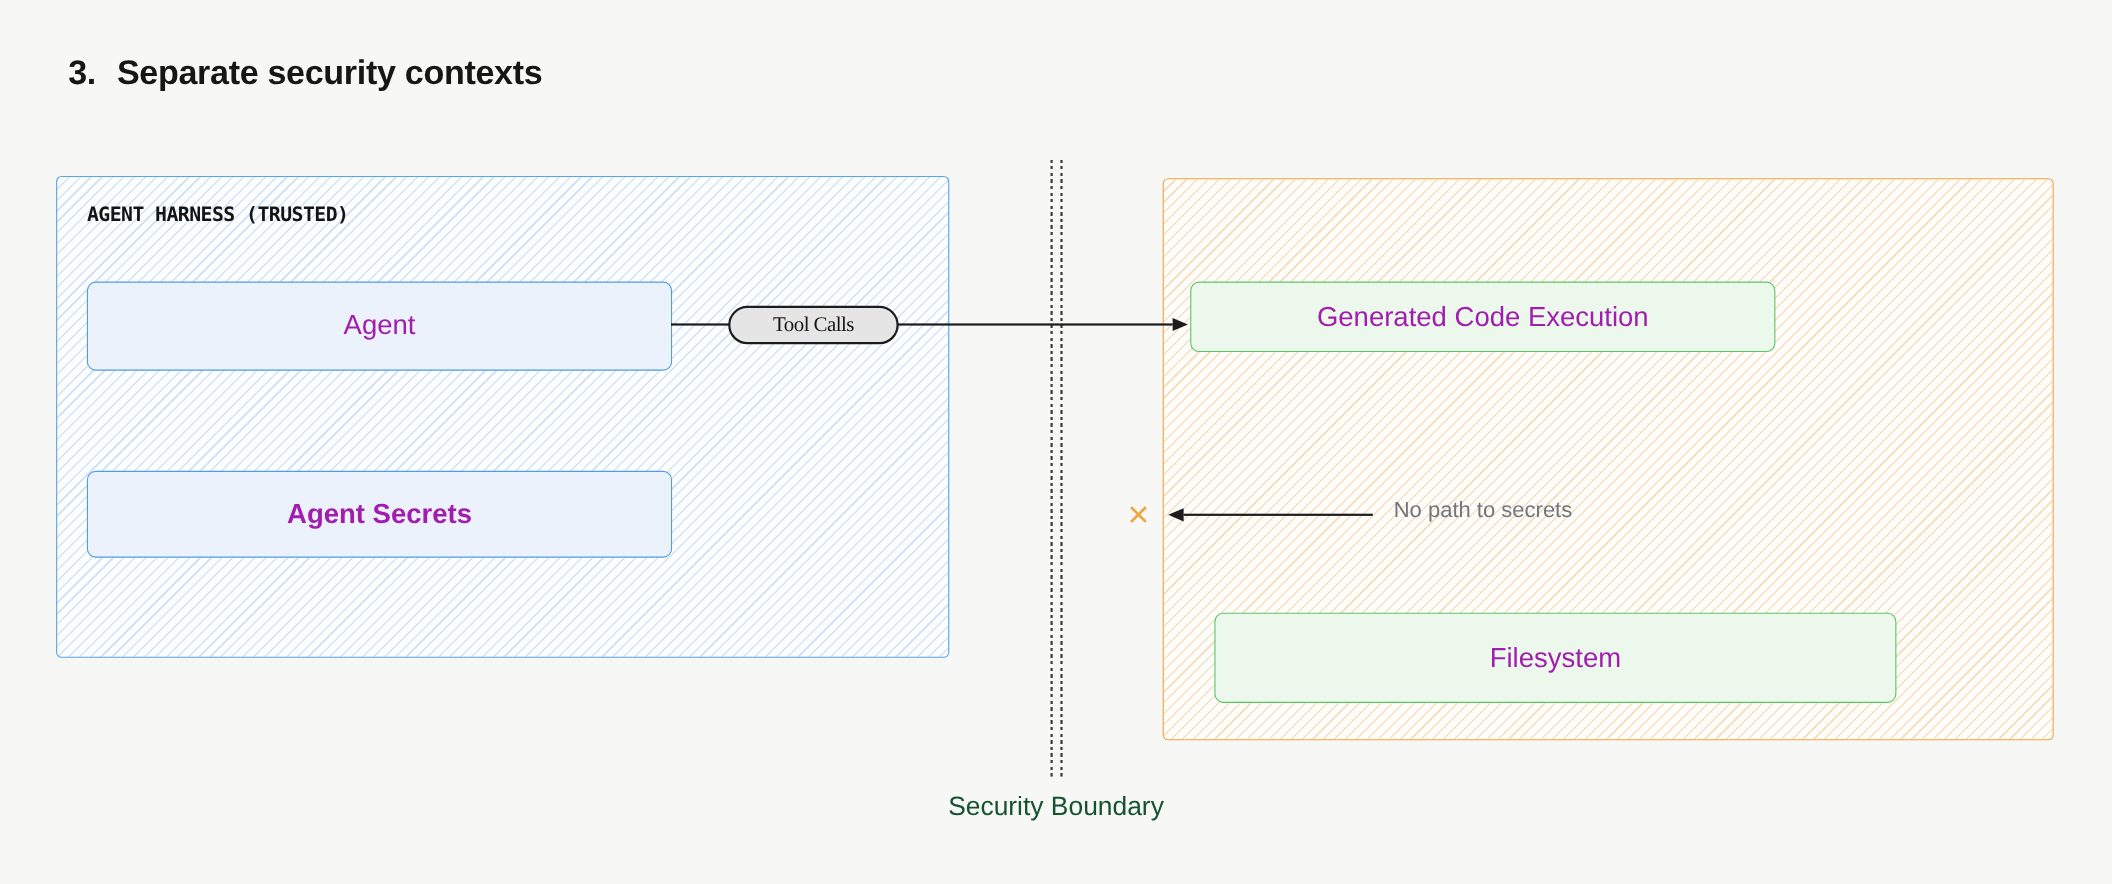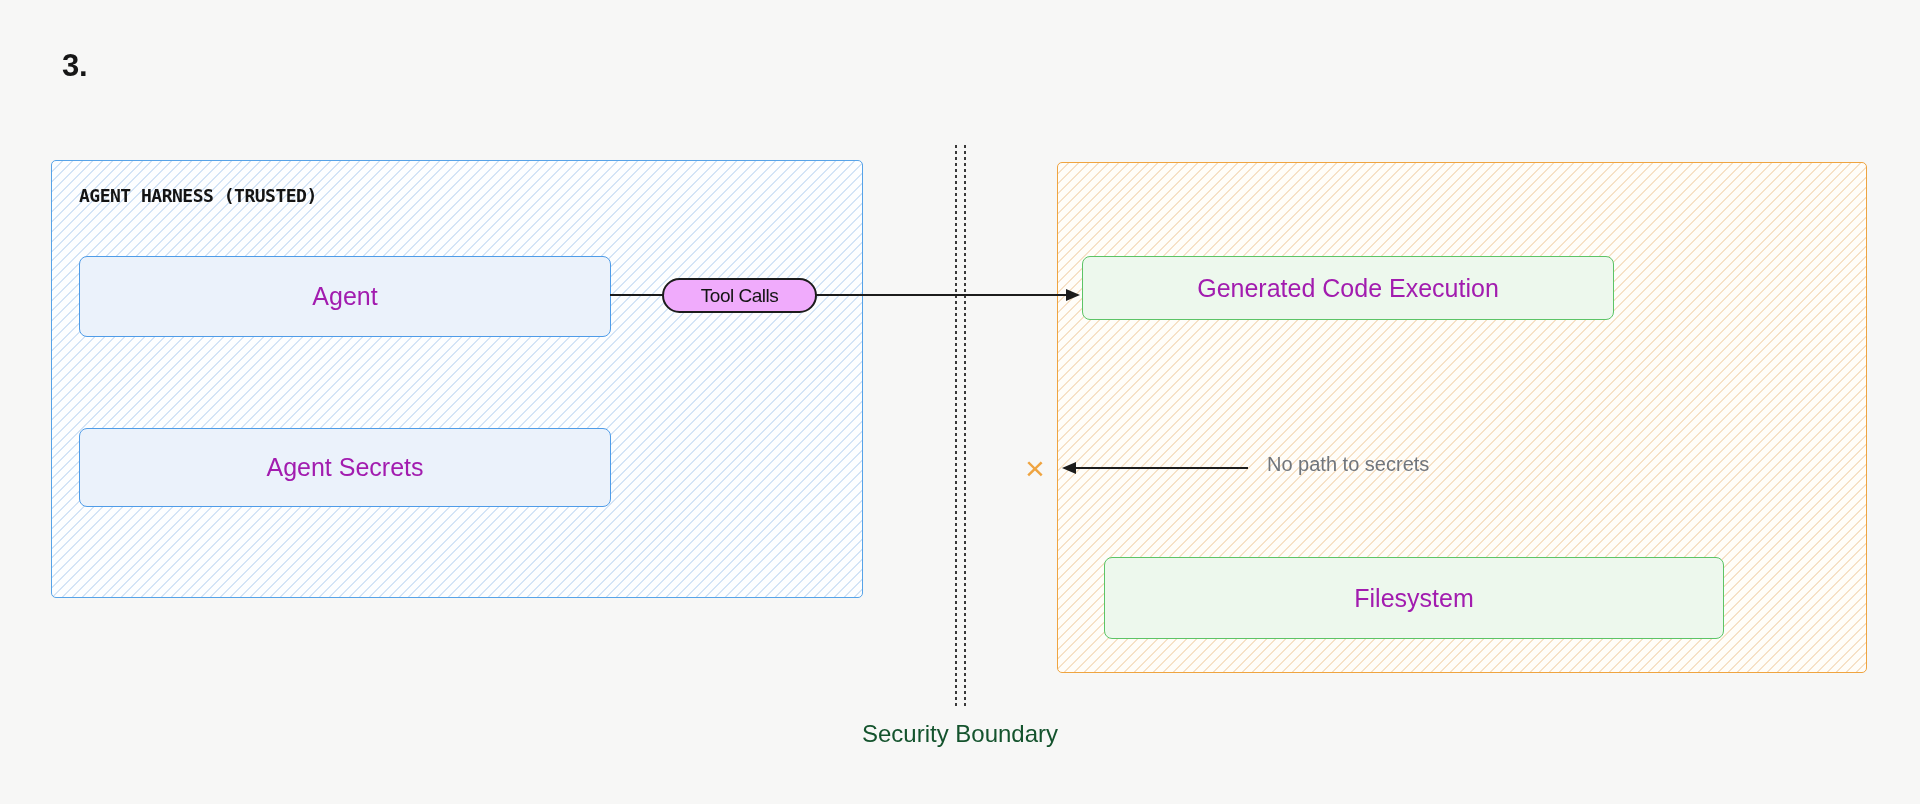--- a/index.html
+++ b/index.html
@@ -76,21 +76,21 @@
   }
   .node-blue {
     background: var(--trusted-node_fill, #ebf2fb);
     border: 1.5px solid var(--trusted-node_border, #4f9ce8);
   }
   .node-green {
     background: var(--untrusted-node_fill, #edf8ed);
     border: 1.5px solid var(--untrusted-node_border, #5cc466);
   }
   .node-agent        { left: 27px; top: 95px;  width: 532px; height: 81px; }
-  .node-secrets      { left: 27px; top: 267px; width: 532px; height: 79px; }
+  .node-secrets      { left: 27px; top: 267px; width: 532px; height: 79px; font-weight: bold; }
   .node-gce          { left: 24px; top: 93px;  width: 532px; height: 64px; }
   .node-filesystem   { left: 46px; top: 394px; width: 620px; height: 82px; }
 
   
   .boundary-line {
     position: absolute;
     top: 145px;
     width: 2px;
     height: 561px;
     background-image: repeating-linear-gradient(180deg,
@@ -121,27 +121,27 @@
     width: 0; height: 0;
     border-left: 14px solid var(--palette-ink, #1c1c1c);
     border-top: 6.5px solid transparent;
     border-bottom: 6.5px solid transparent;
   }
   .pill {
     position: absolute;
     left: 662px; top: 278px;
     width: 155px; height: 35px;
     box-sizing: border-box;
-    background: #f0abfc;
+    background: #e5e5e5;
     border: 2px solid var(--palette-ink, #1c1c1c);
     border-radius: 18px;
     display: flex;
     align-items: center;
     justify-content: center;
-    font-family: Liberation Sans, sans-serif;
+    font-family: Liberation Serif, serif;
     font-size: 19px;
     letter-spacing: -0.5px;
     color: #141414;
     white-space: nowrap;
   }
 
   
   .np-head {
     position: absolute;
     left: 1062px; top: 461.5px;
@@ -173,20 +173,21 @@
     color: var(--untrusted-accent, #efa440);
   }
 </style>
 </head>
 <body>
 
 <div class="canvas">
 
   <h1 class="title">
     <span>3.</span>
+    <span>Separate security contexts</span>
   </h1>
 
   <section class="zone zone-trusted">
     <div class="zone-header">AGENT HARNESS (TRUSTED)</div>
     <div class="node node-blue node-agent">
       <span>Agent</span>
     </div>
     <div class="node node-blue node-secrets">
       <span>Agent Secrets</span>
     </div>

